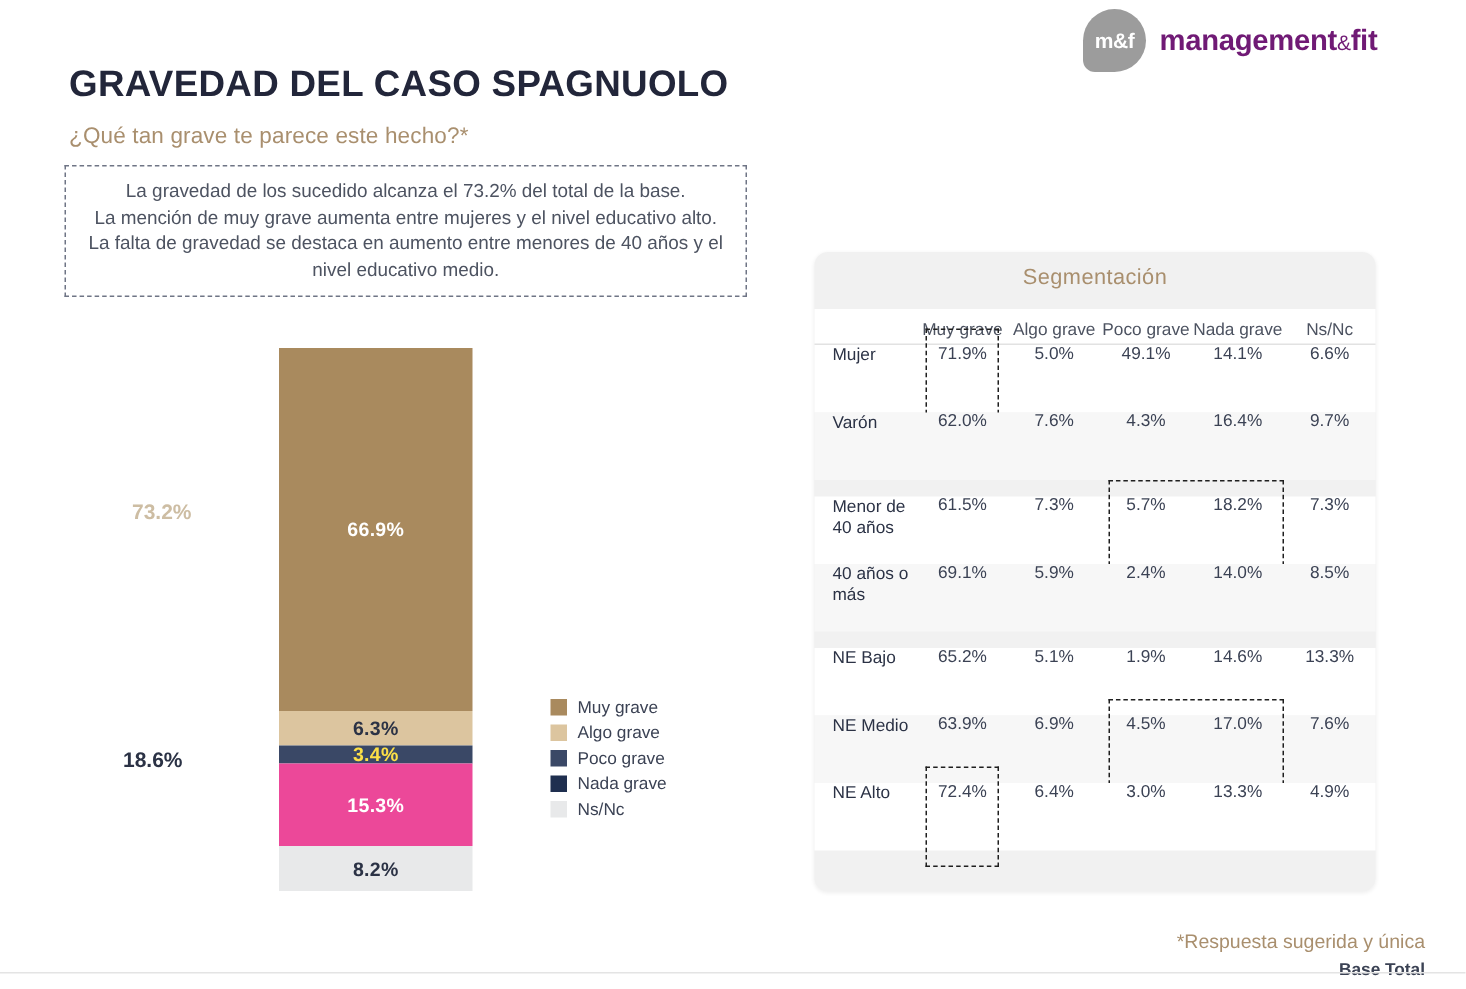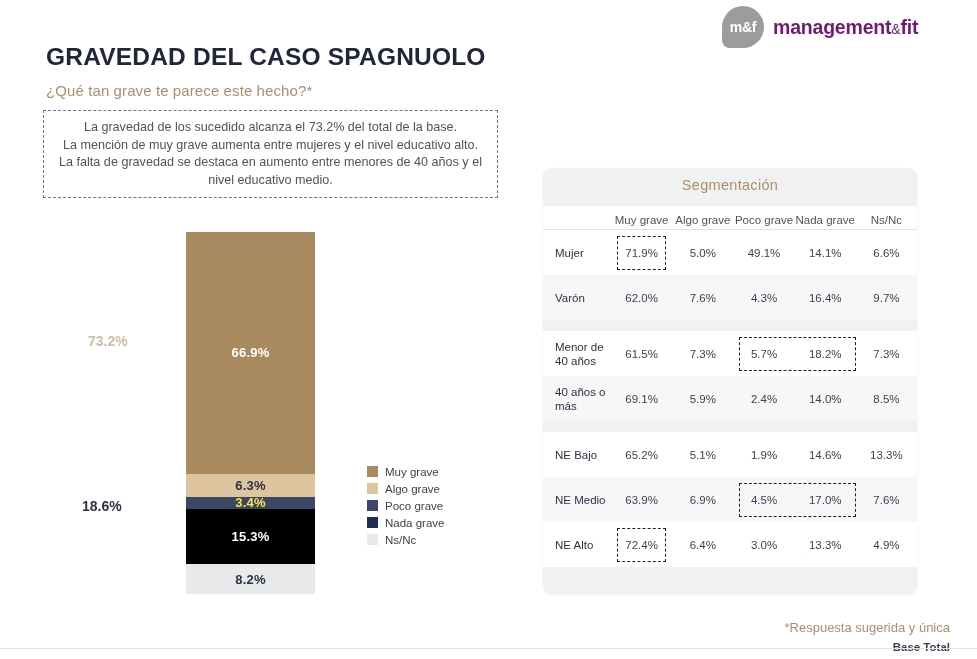--- a/index.html
+++ b/index.html
@@ -188,21 +188,20 @@
     display: flex;
     height: 24px;
     align-items: flex-end;
     padding-bottom: 3px;
     box-sizing: border-box;
     background: #ffffff;
     border-bottom: 1px solid #e2e2e2;
   }
   .row {
     display: flex;
-    align-items: center;
     min-height: 45px;
     box-sizing: border-box;
     position: relative;
   }
   .row.white { background: #ffffff; }
   .row.gray  { background: #f7f7f7; }
   .group-gap {
     height: 11px;
     background: #f1f1f1;
   }
@@ -297,21 +296,21 @@
 <div id="chart">
     <div class="seg" style="height: 66.8332%; background: rgb(169, 138, 94);">
       <span class="val" style="color: rgb(255, 255, 255);">66.9%</span>
     </div>
     <div class="seg" style="height: 6.29371%; background: rgb(220, 197, 159);">
       <span class="val" style="color: rgb(43, 50, 69);">6.3%</span>
     </div>
     <div class="seg" style="height: 3.3966%; background: rgb(58, 72, 102);">
       <span class="val" style="color: #fde047;">3.4%</span>
     </div>
-    <div class="seg" style="height: 15.2847%; background: #000000;">
+    <div class="seg" style="height: 15.2847%; background: #ec4899;">
       <span class="val" style="color: rgb(255, 255, 255);">15.3%</span>
     </div>
     <div class="seg" style="height: 8.19181%; background: rgb(232, 233, 234);">
       <span class="val" style="color: rgb(43, 50, 69);">8.2%</span>
     </div>
   </div>
 
 <div id="legend">
     <div class="legend-item">
       <span class="swatch" style="background: rgb(169, 138, 94);"></span>

